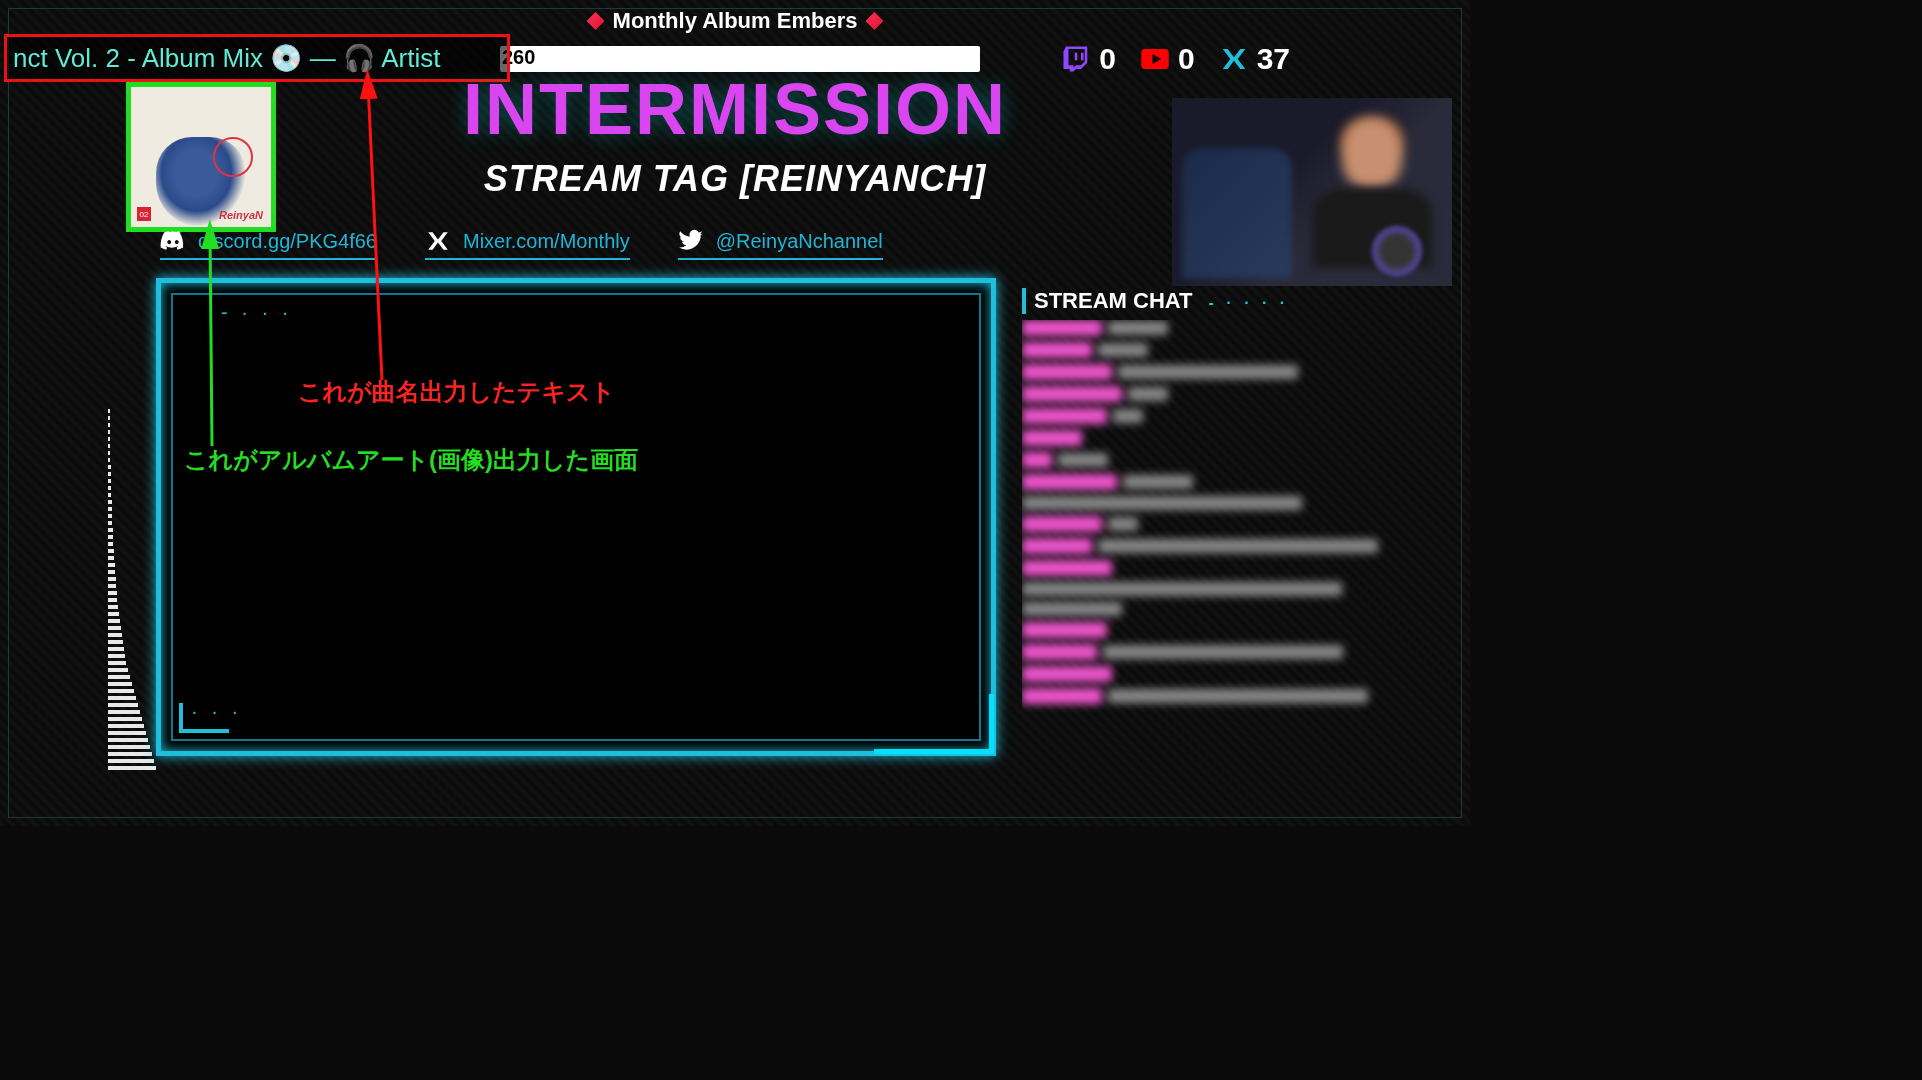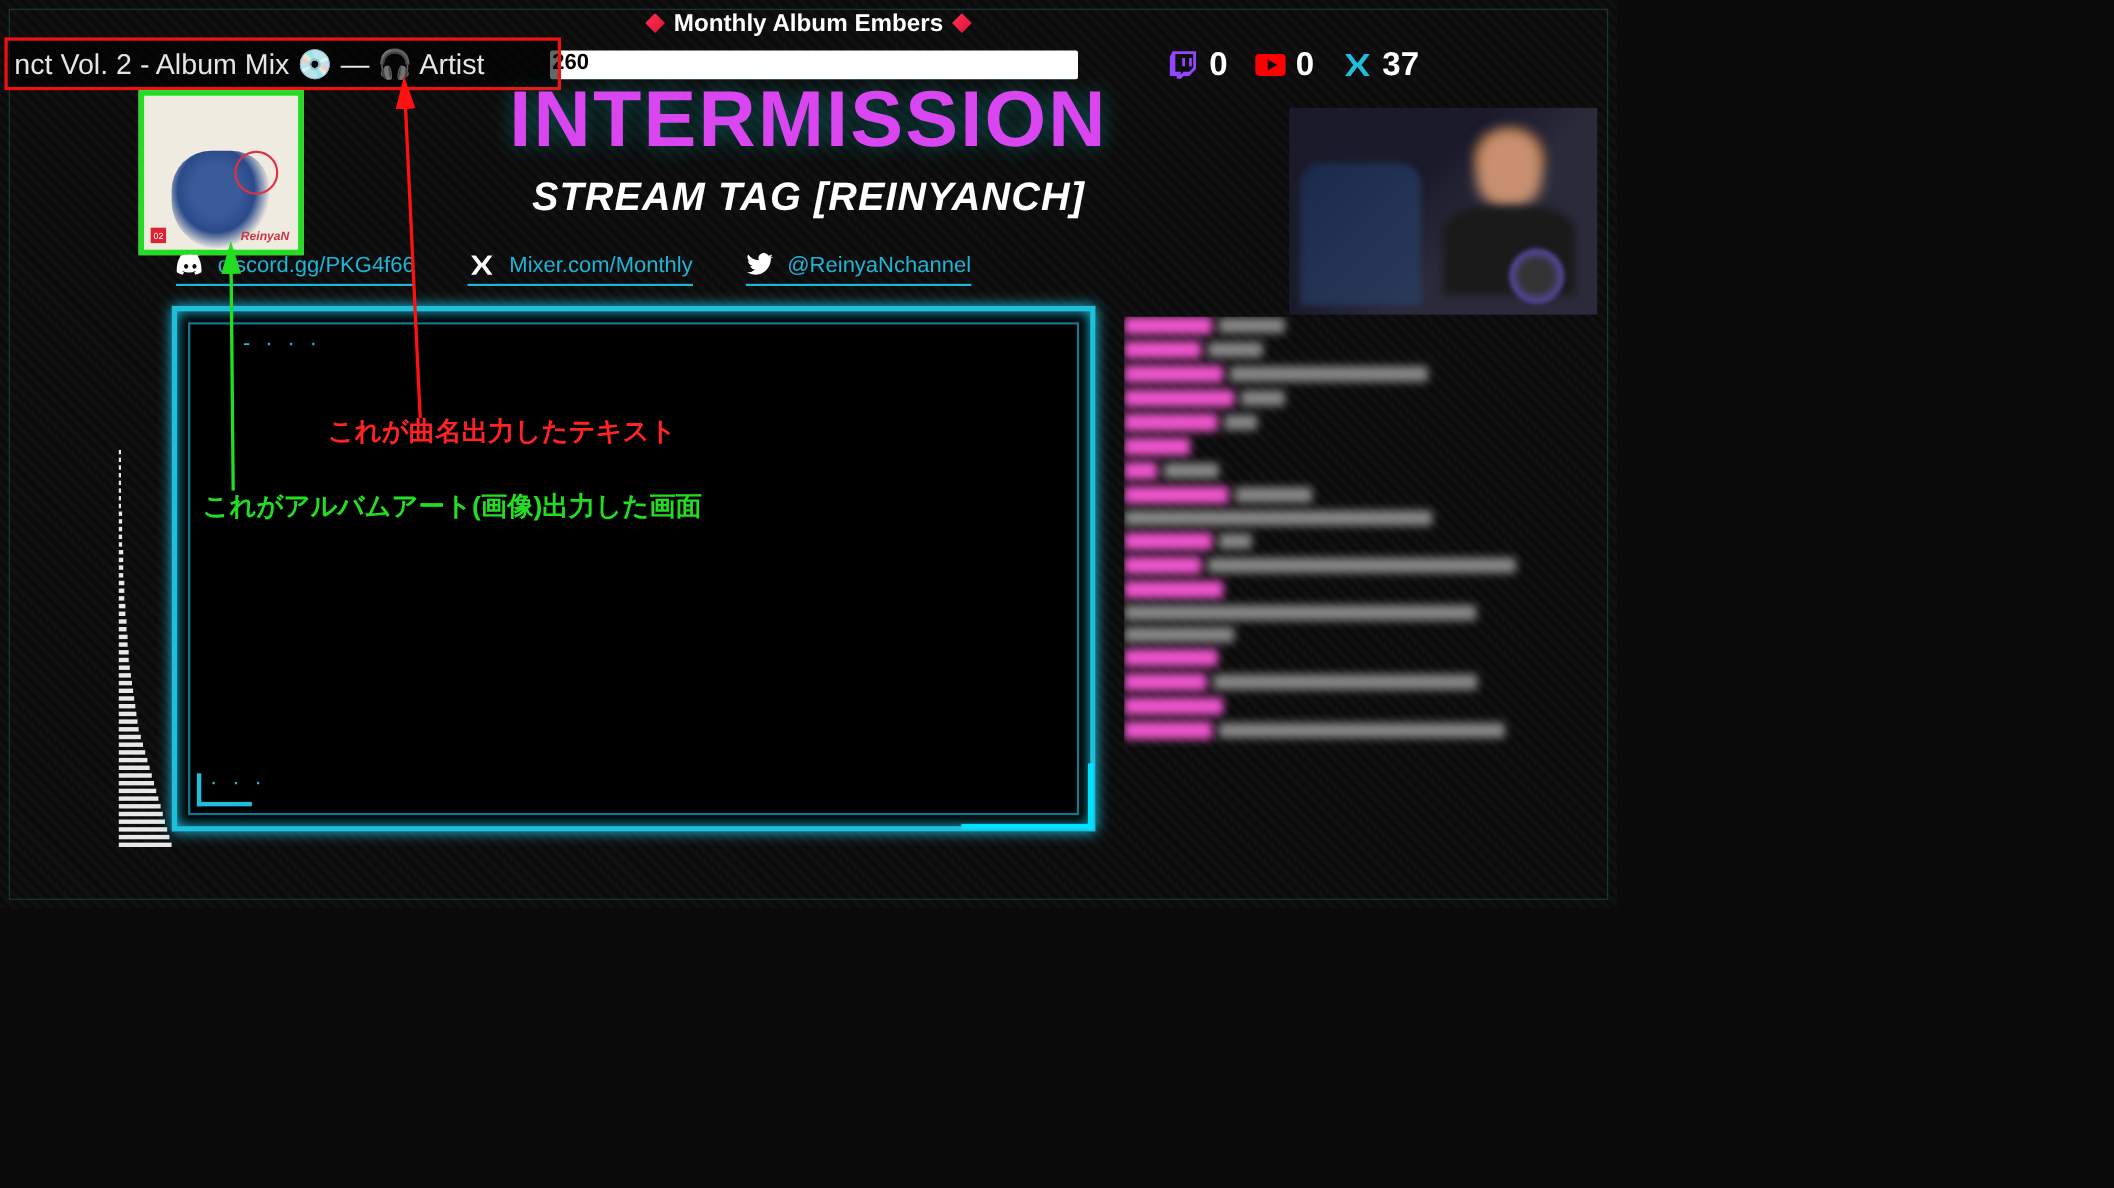--- a/index.html
+++ b/index.html
@@ -82,21 +82,21 @@
   top: 34px;
   left: 4px;
   width: 506px;
   height: 48px;
   border: 3px solid #ee1111;
   background: rgba(0,0,0,0.6);
   display: flex;
   align-items: center;
   padding: 0 6px;
   font-size: 26px;
-  color: #e5e5e5;
+  color: #5eead4;
   white-space: nowrap;
   overflow: hidden;
 }
 
 .album-art {
   position: absolute;
   top: 82px;
   left: 126px;
   width: 150px;
   height: 150px;
@@ -559,20 +559,24 @@
   <div class="webcam-chair"></div>
   <div class="webcam-person">
     <div class="webcam-hair"></div>
     <div class="webcam-head"></div>
     <div class="webcam-body"></div>
   </div>
   <div class="webcam-mic"></div>
 </div>
 
 <div class="stream-chat">
+  <div class="chat-header">
+    <span>STREAM CHAT</span>
+    <span class="chat-header-dots">- · · · ·</span>
+  </div>
   <div class="chat-body">
     <div class="chat-line">
         <div class="chat-user" style="width:80px"></div>
         <div class="chat-msg" style="width:60px"></div>
       </div>
     <div class="chat-line">
         <div class="chat-user" style="width:70px"></div>
         <div class="chat-msg" style="width:50px"></div>
       </div>
     <div class="chat-line">

